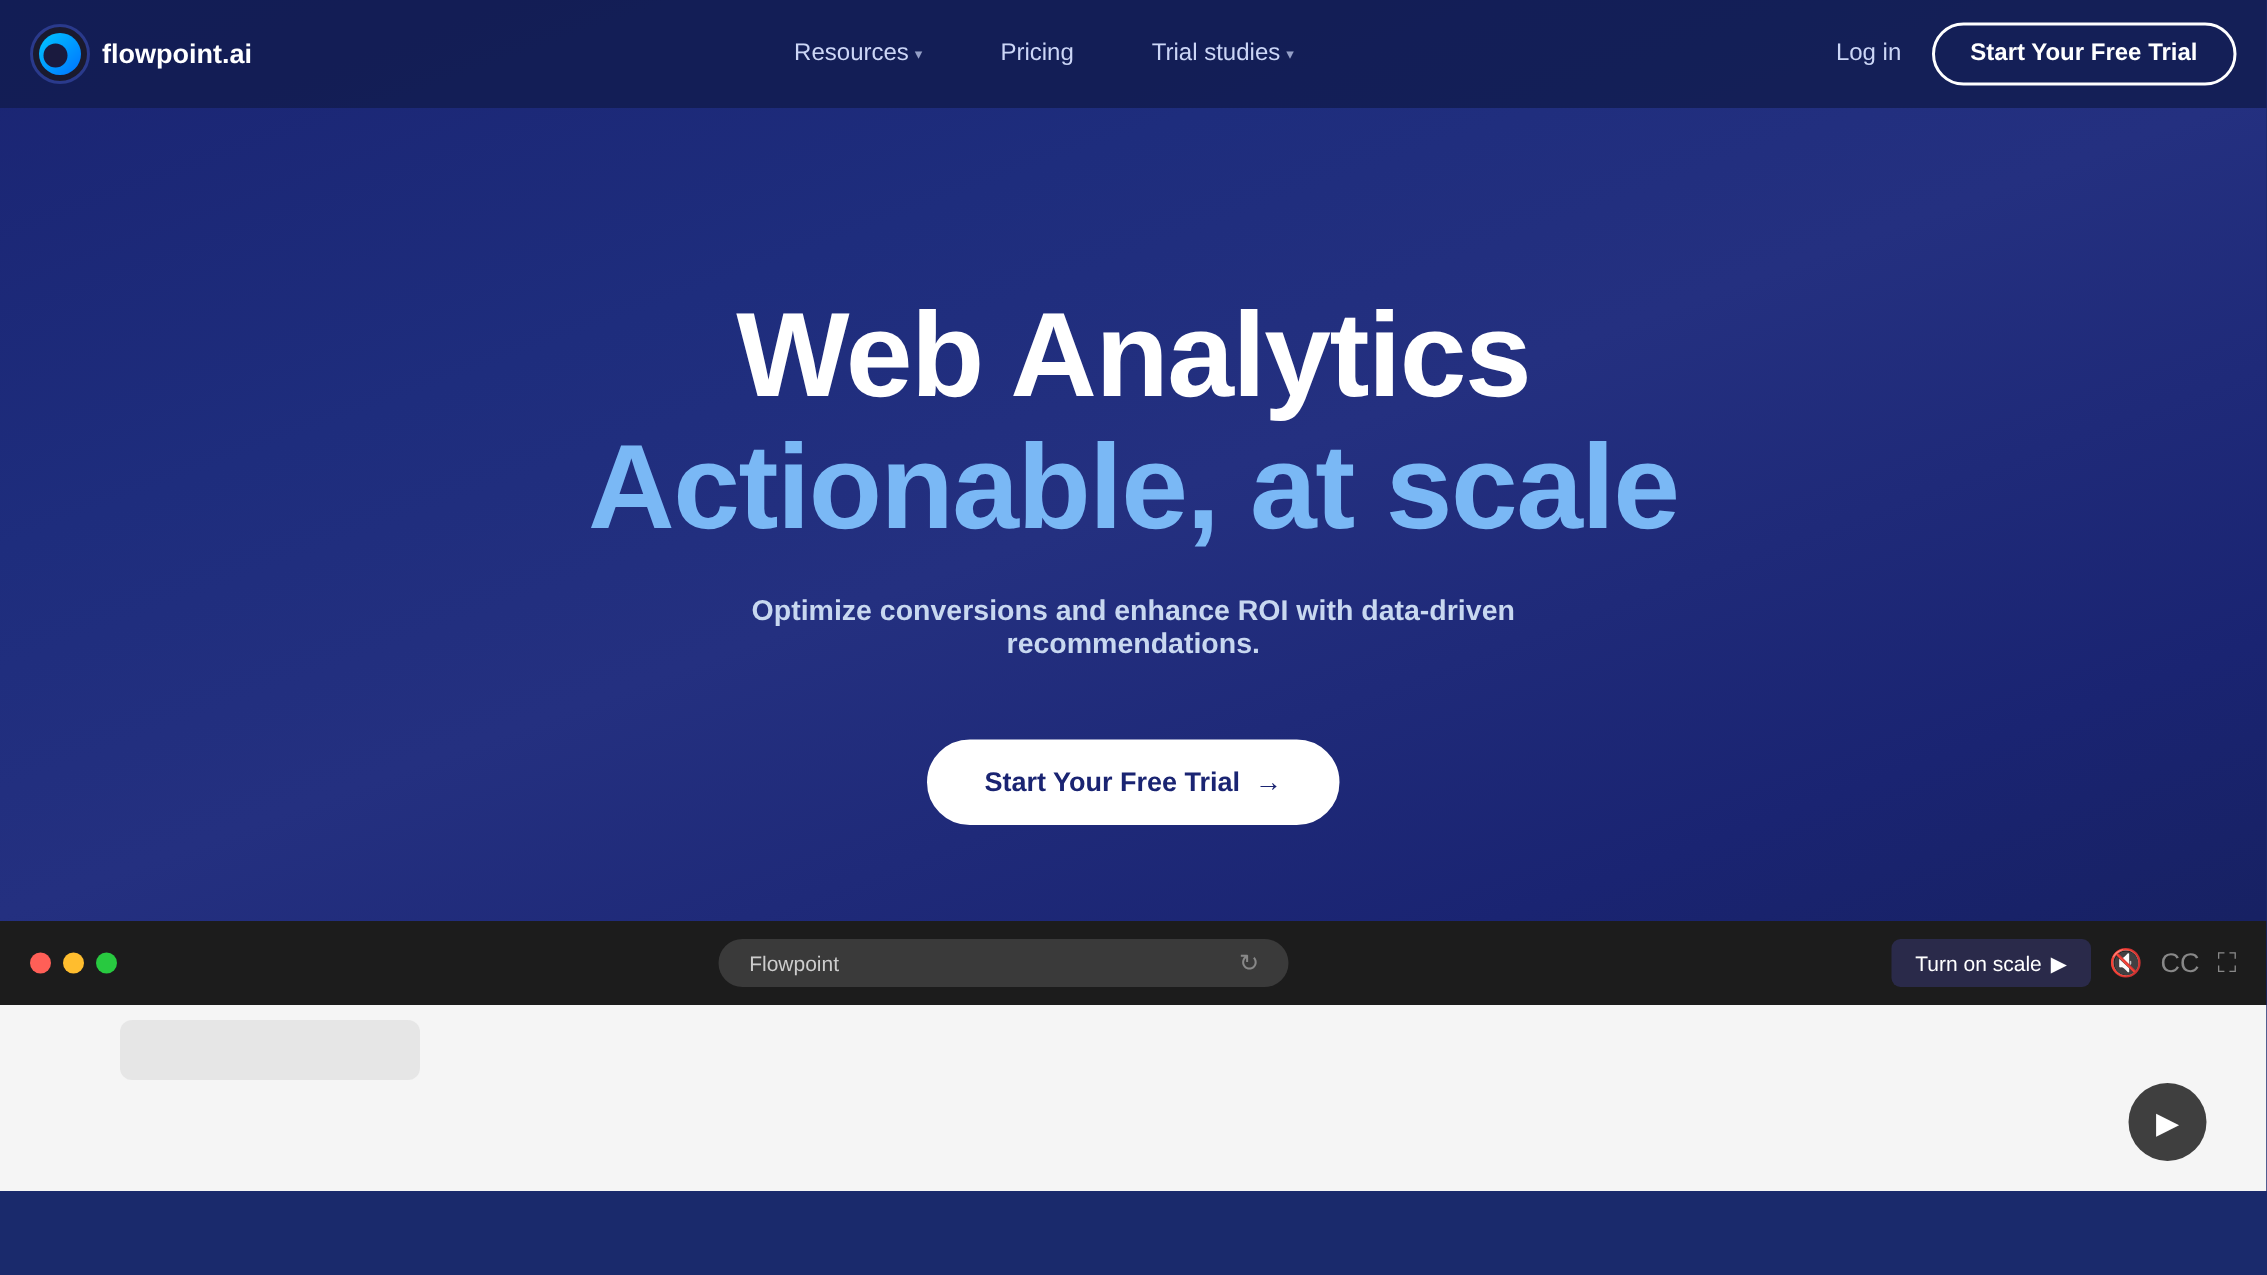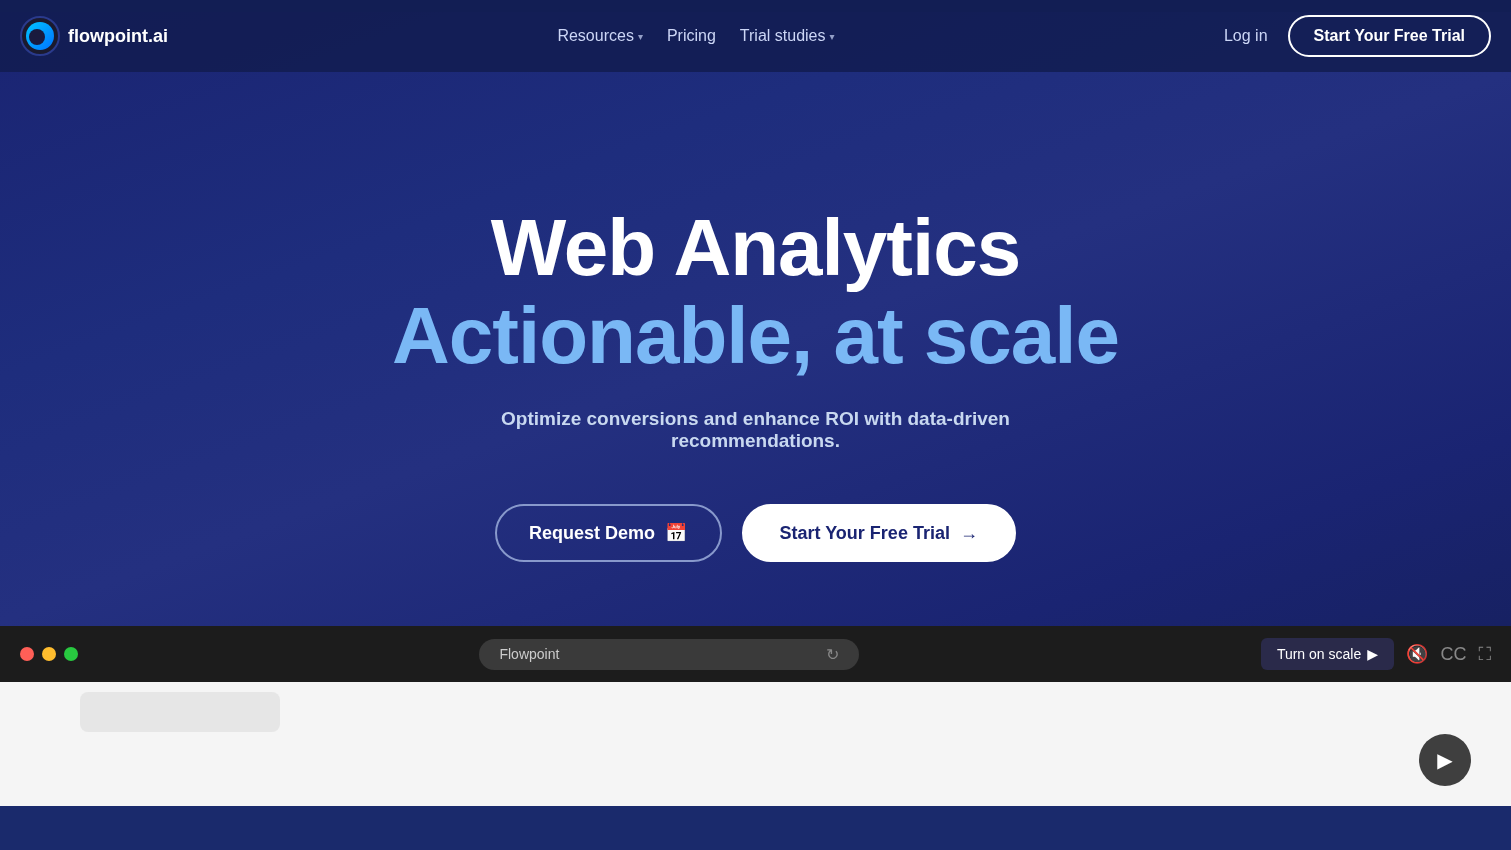--- a/index.html
+++ b/index.html
@@ -41,21 +41,21 @@
       border-radius: 50%;
       background: #1a1a3e;
       top: 30%; left: 20%;
     }
     .logo-text {
       color: #ffffff;
       font-size: 18px;
       font-weight: 600;
     }
     .nav-links {
-      display: flex; align-items: center; gap: 24px;
+      display: flex; align-items: center; gap: 52px;
     }
     .nav-link {
       color: #ccd6f6;
       font-size: 16px;
       text-decoration: none;
       display: flex; align-items: center; gap: 4px;
       cursor: pointer;
     }
     .chevron {
       font-size: 10px;
@@ -87,21 +87,20 @@
       width: 100%;
       height: 670px;
       background: linear-gradient(160deg, #1a2472 0%, #1e2d7d 30%, #243080 50%, #1a2472 80%, #16205e 100%);
       display: flex;
       flex-direction: column;
       align-items: center;
       justify-content: center;
       text-align: center;
       padding-top: 72px;
       position: relative;
-      margin-top: 12px;
     }
     .hero-title-line1 {
       color: #ffffff;
       font-size: 80px;
       font-weight: 700;
       line-height: 1.1;
       letter-spacing: -1px;
     }
     .hero-title-line2 {
       font-size: 80px;
@@ -268,24 +267,20 @@
     <button class="cta-button-nav">Start Your Free Trial</button>
   </div>
 </nav>
 
 <section class="hero">
   <h1 class="hero-title-line1">Web Analytics</h1>
   <h1 class="hero-title-line2">Actionable, at scale</h1>
   <p class="hero-subtitle">Optimize conversions and enhance ROI with data-driven recommendations.</p>
 
   <div class="hero-buttons">
-    <button class="btn-demo">
-      <span>Request Demo</span>
-      <span>📅</span>
-    </button>
     <button class="btn-trial">
       <span>Start Your Free Trial</span>
       <span>→</span>
     </button>
   </div>
 
   <div class="video-bar">
     <div class="video-dots">
       <div class="dot red"></div>
       <div class="dot yellow"></div>

